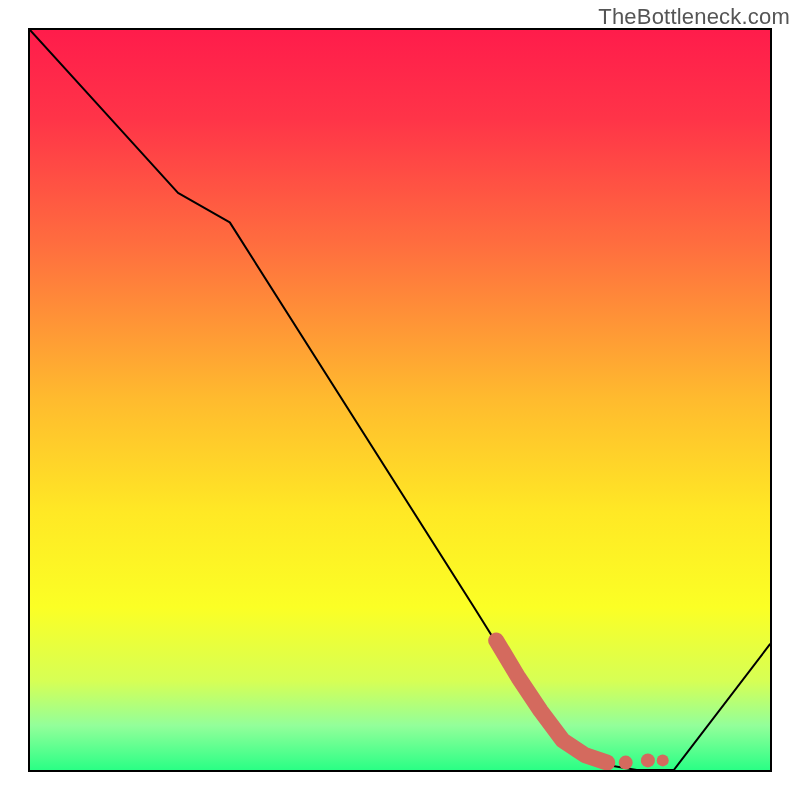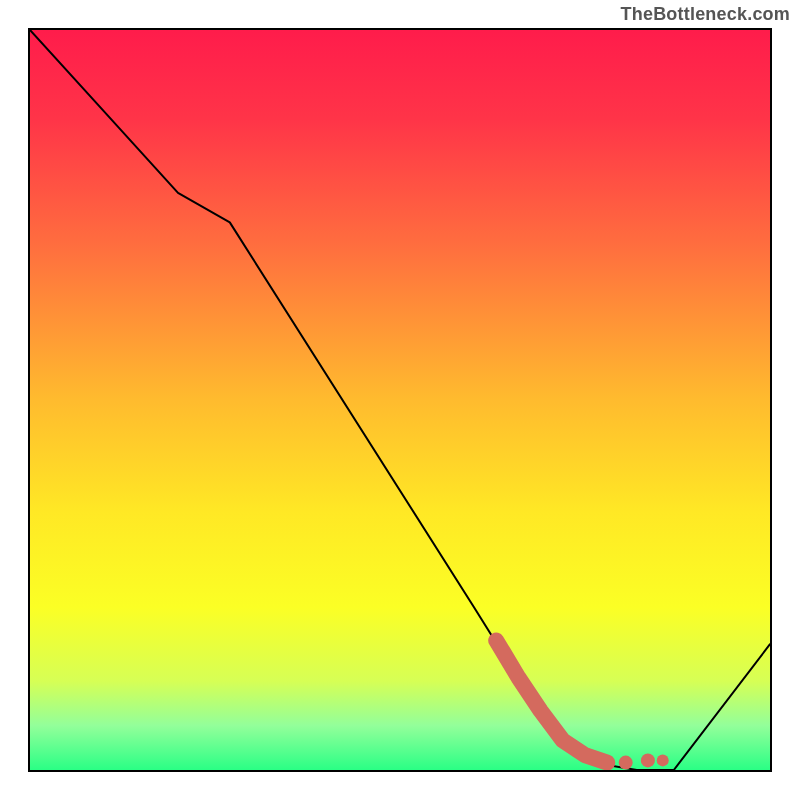--- a/index.html
+++ b/index.html
@@ -13,22 +13,22 @@
   }
   .container {
     position: relative;
     width: 800px;
     height: 800px;
   }
   .watermark {
     position: absolute;
     top: 4px;
     right: 10px;
-    font-size: 18px;
-    font-weight: 700;
+    font-size: 22px;
+    font-weight: 400;
     color: #555555;
     letter-spacing: 0.2px;
     z-index: 20;
     user-select: none;
   }
   .frame {
     position: absolute;
     left: 30px;
     top: 30px;
     width: 740px;

